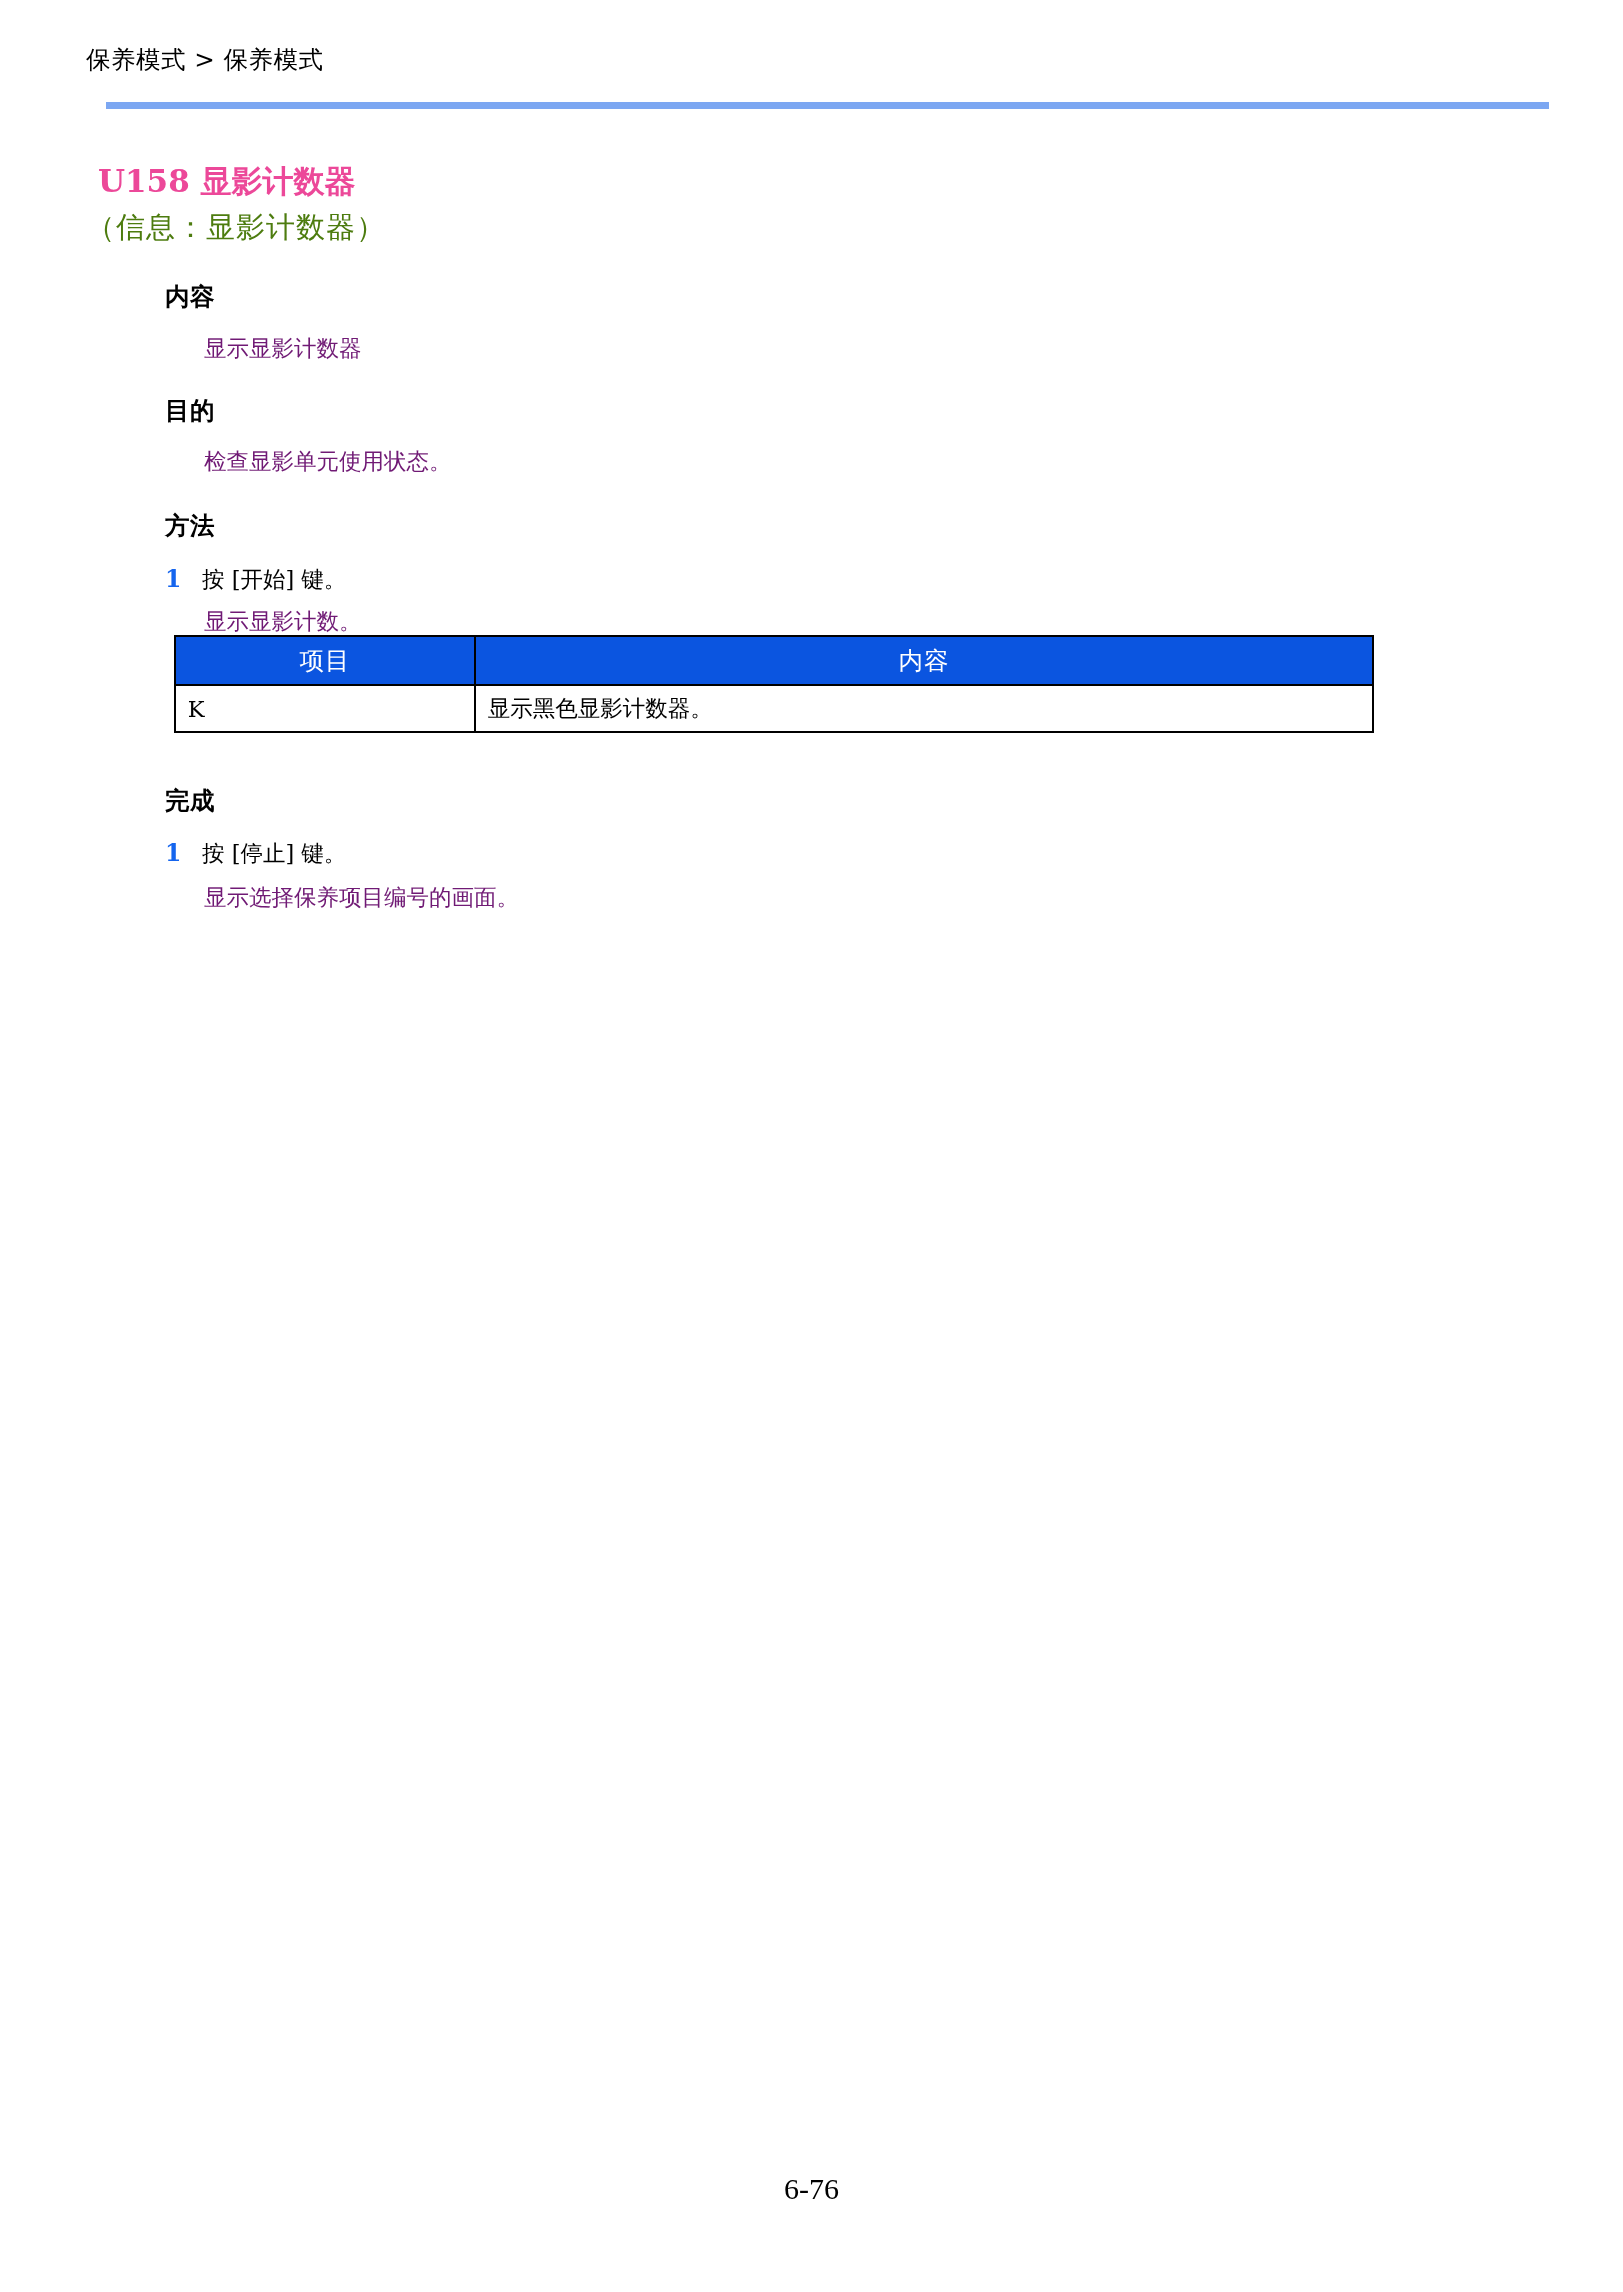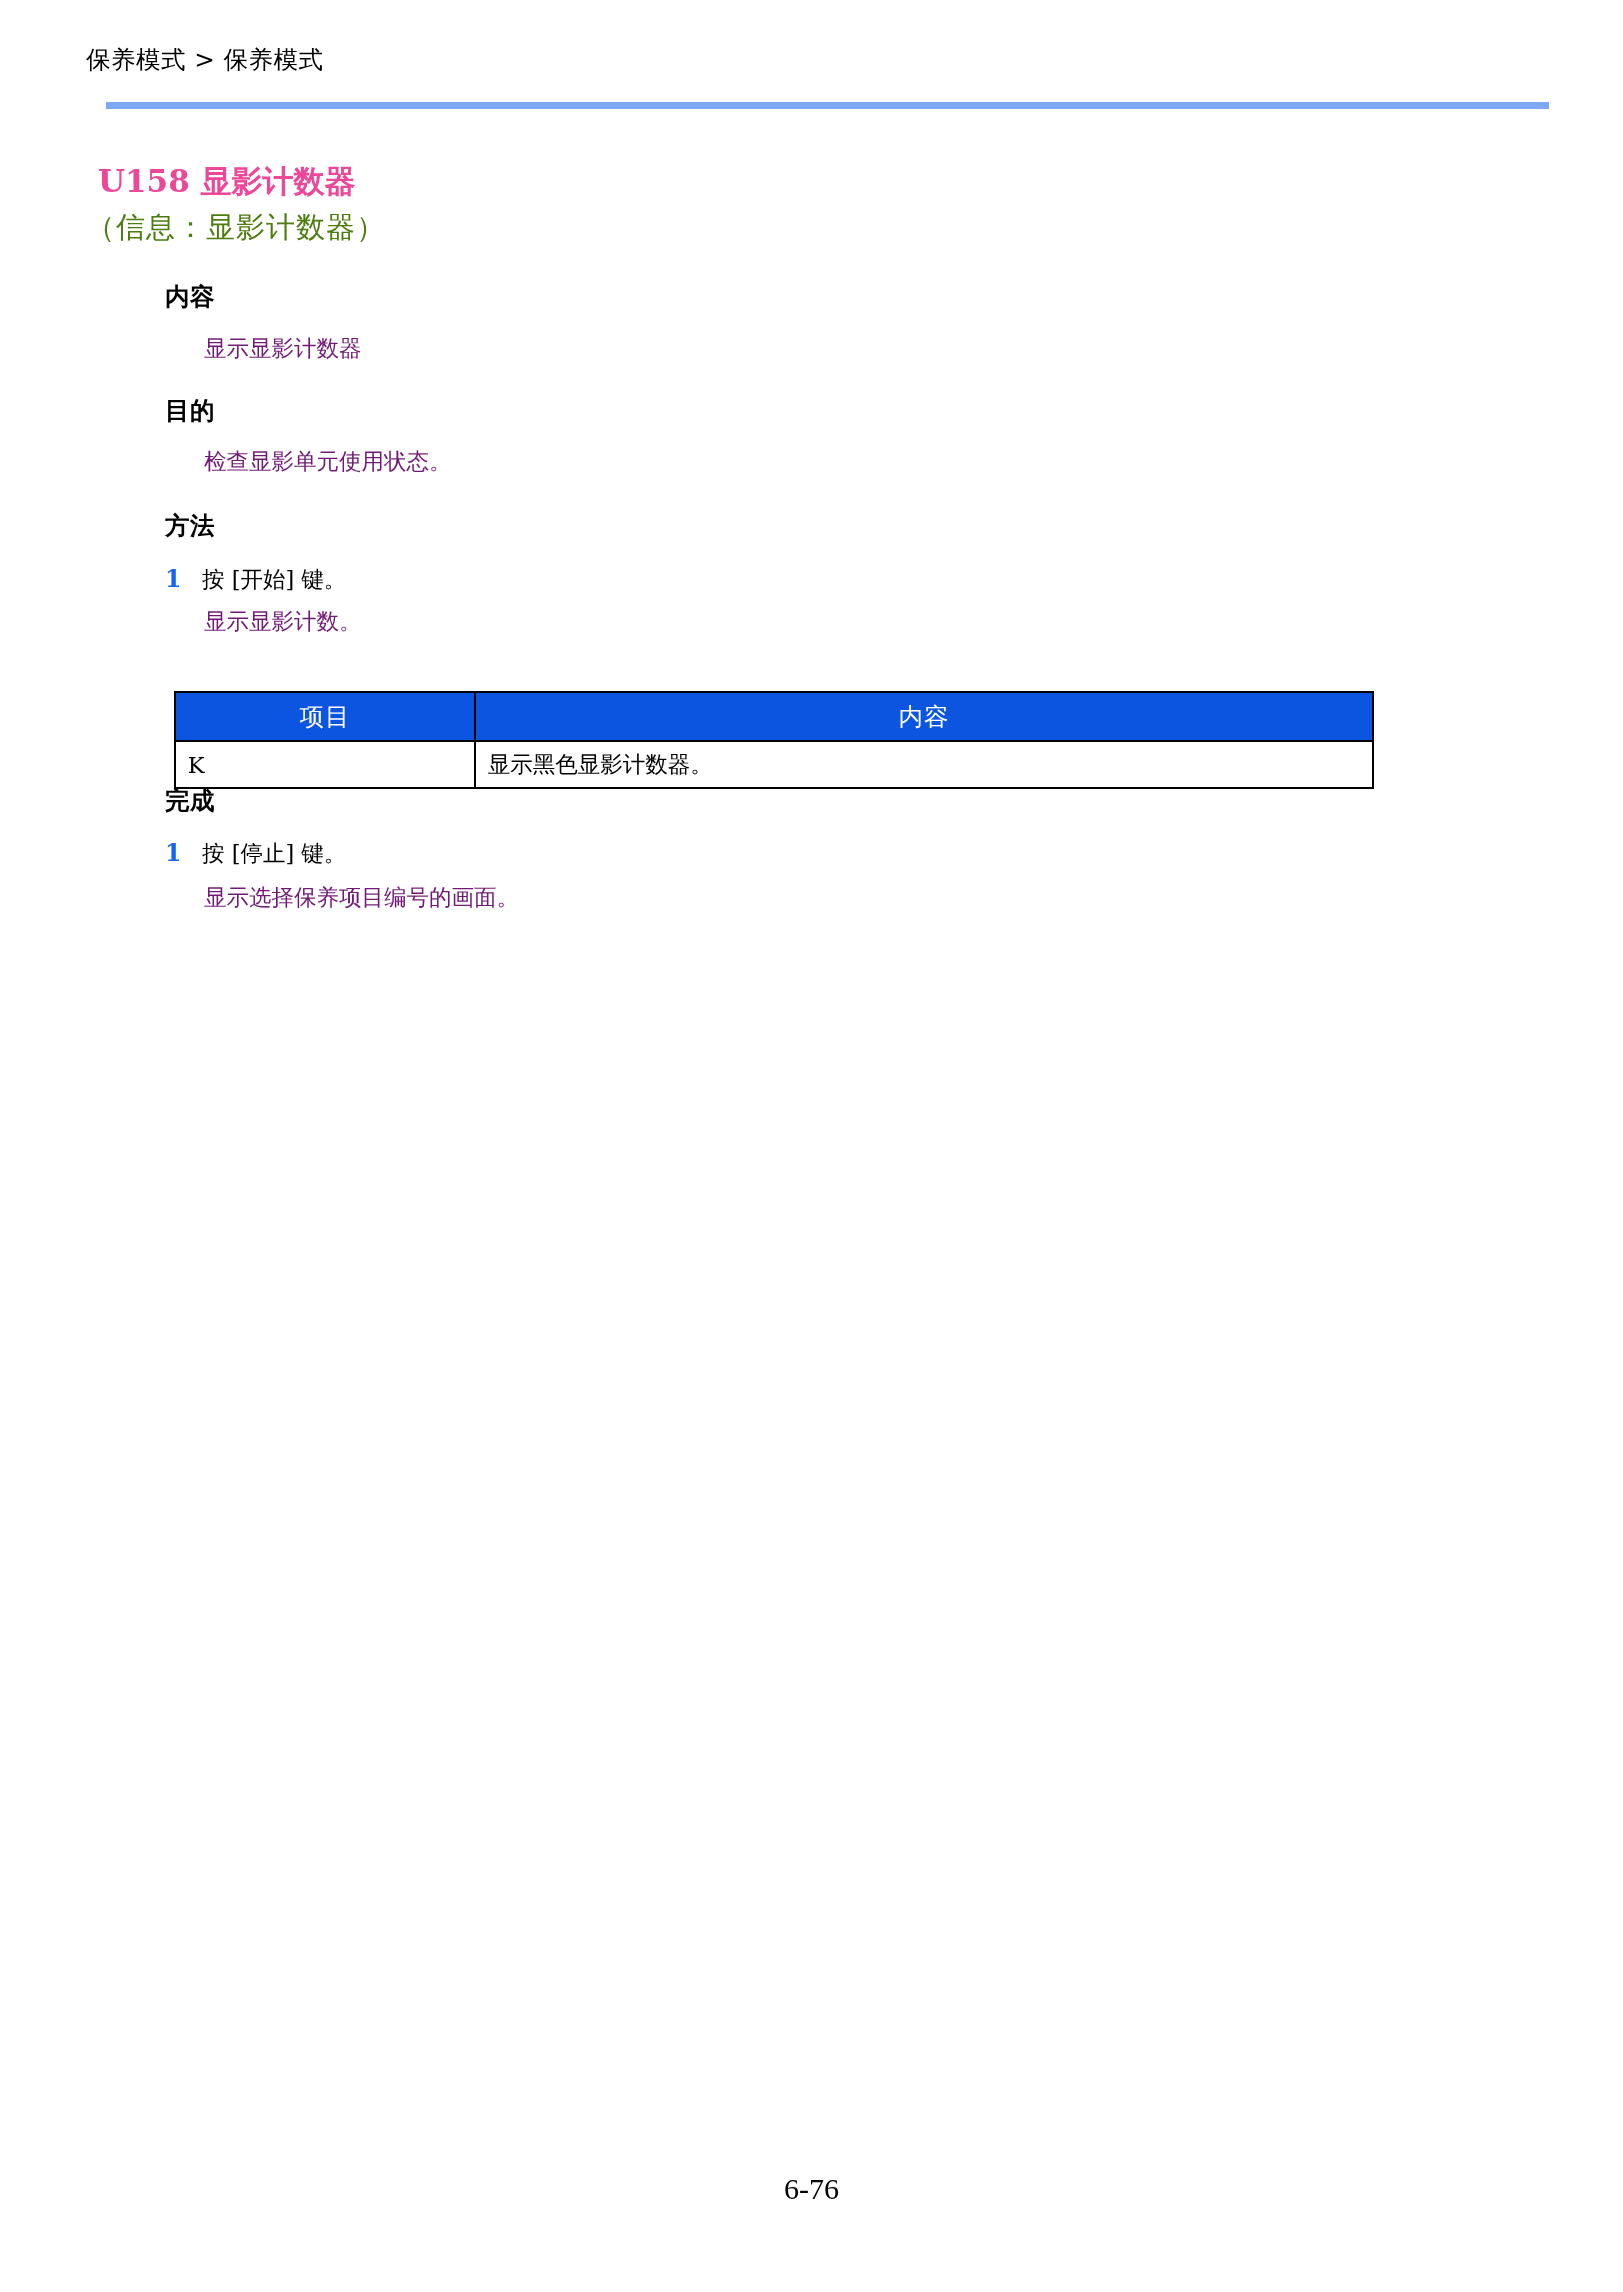--- a/index.html
+++ b/index.html
@@ -122,21 +122,21 @@
     font-family: "DejaVu Serif", "Liberation Serif", serif;
     font-size: 22.5px;
     color: #000000;
     margin-top: 20px;
   }
 
   
   .data-table {
     position: absolute;
     left: 174px;
-    top: 691px;
+    top: 635px;
     width: 1194px;
     border-collapse: collapse;
     table-layout: fixed;
   }
   .data-table th,
   .data-table td {
     border: 2px solid #000000;
     padding: 0;
     font-weight: normal;
   }

